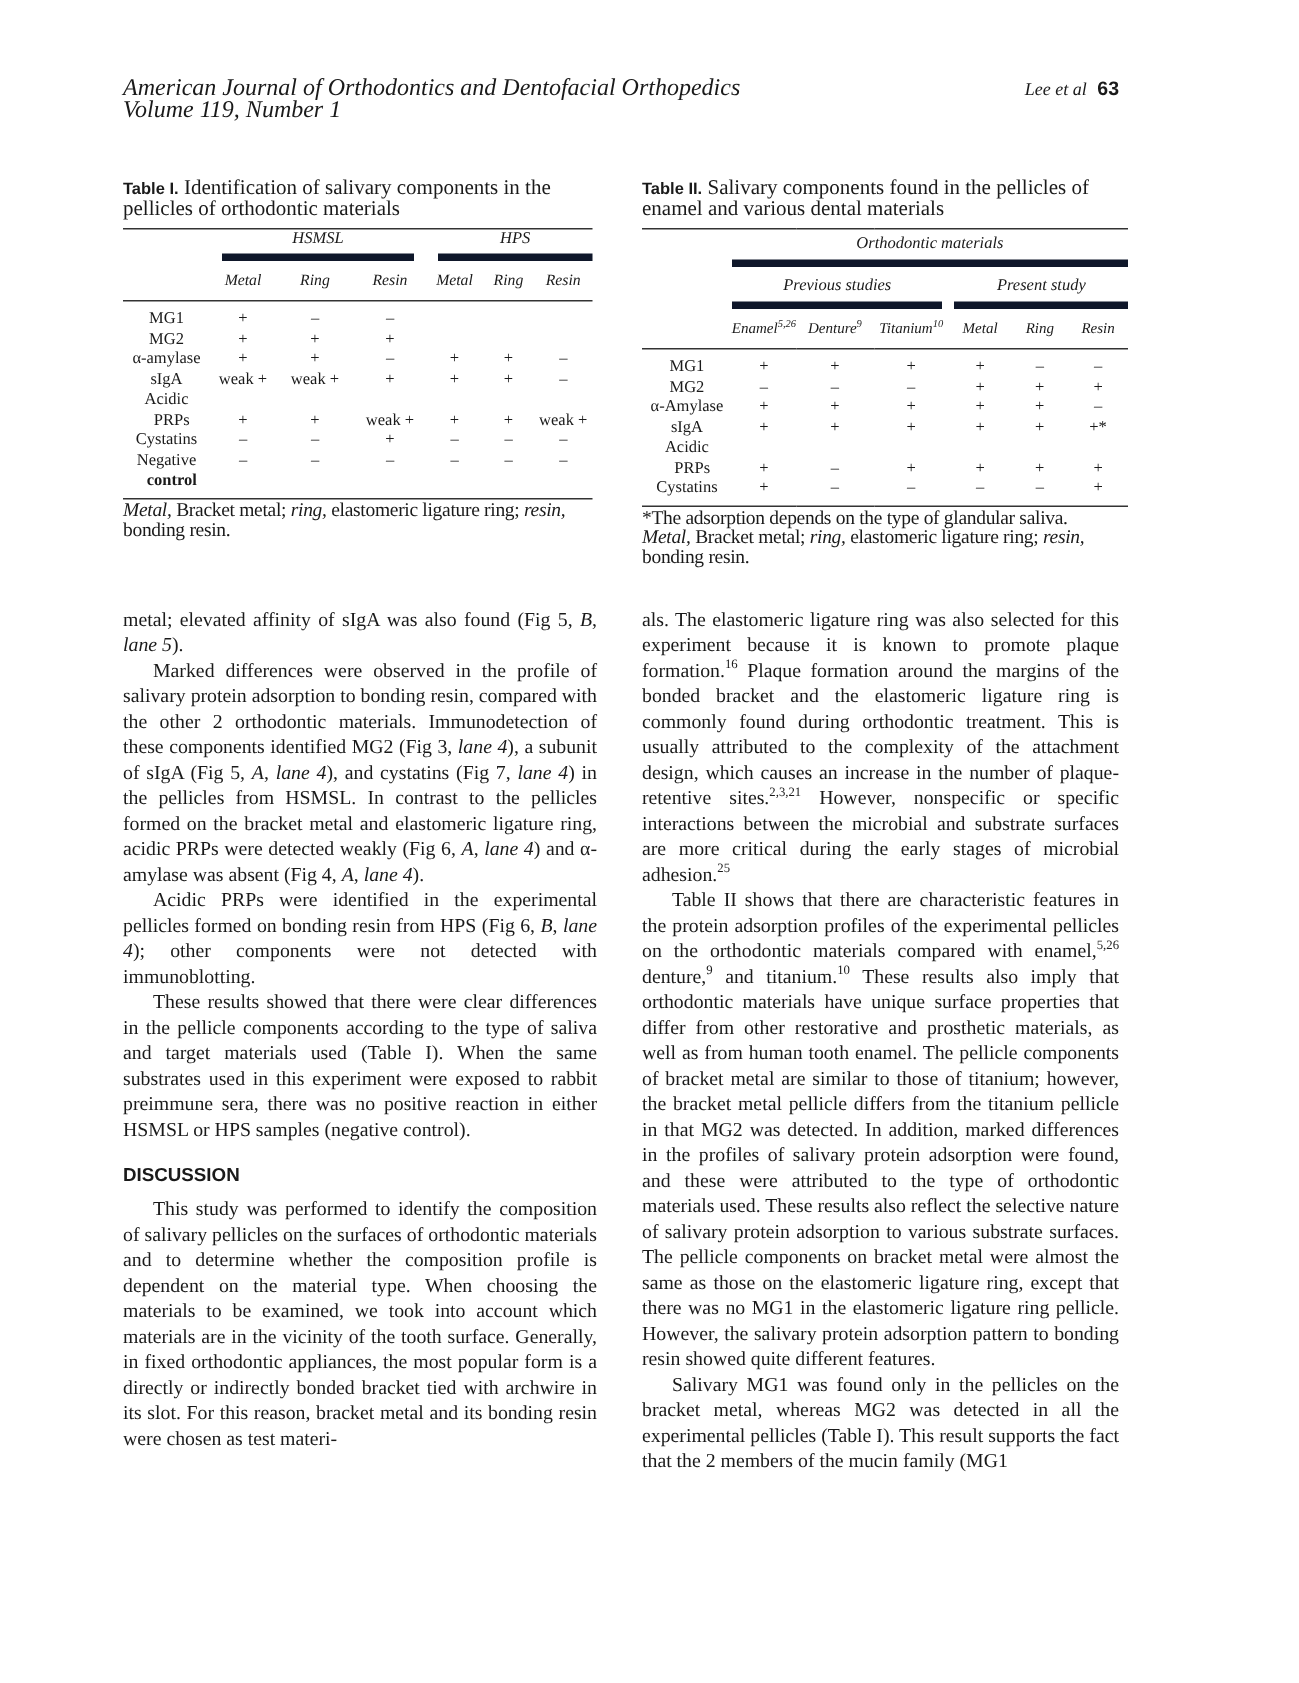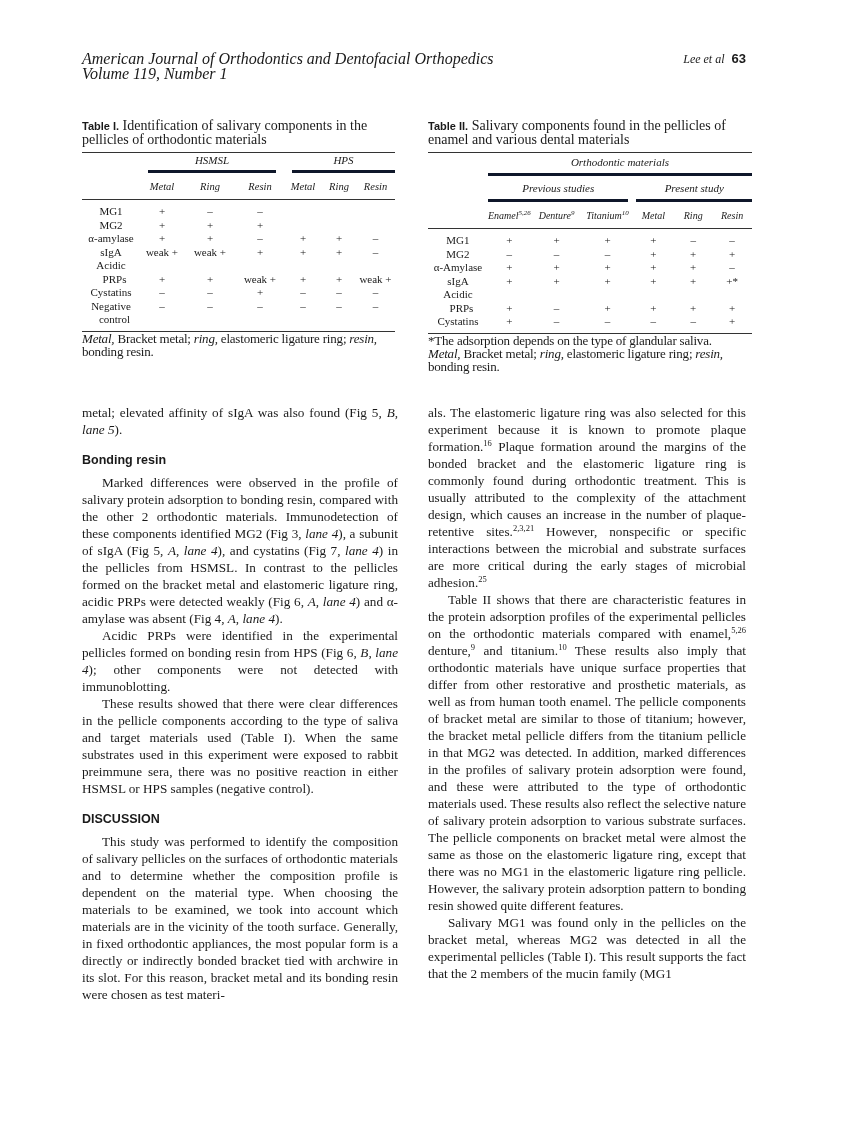--- a/index.html
+++ b/index.html
@@ -12,21 +12,21 @@
   .table-block { position: absolute; top: 119px; }
   #t1 { left: 82px; width: 313px; }
   #t2 { left: 428px; width: 324px; }
   .caption { font-size: 14px; line-height: 14px; margin-bottom: 5px; }
   .caption .label { font-family: "Liberation Sans", sans-serif; font-weight: bold; font-size: 11px; }
   table { border-collapse: collapse; width: 100%; font-size: 11px; }
   table.data td, table.data th { padding: 0; font-weight: normal; }
   .rule-top { border-top: 1.5px solid #333; }
   .rule-bottom { border-bottom: 1.5px solid #333; }
   .grp { font-style: italic; text-align: center; height: 20px; }
-  .grp-line { border-bottom: 3px solid #0f172a; }
+  .grp-line { border-bottom: 5px solid #0f172a; }
   .colh { font-style: italic; text-align: center; height: 26px; font-size: 10.5px; }
   .rowlbl { text-align: left; padding-left: 0; white-space: nowrap; }
   .cell { text-align: center; height: 13.5px; line-height: 13.5px; }
   .foot { font-size: 13px; line-height: 13px; padding-top: 4px; letter-spacing: -0.2px; }
   .foot i { font-style: italic; }
 
   .col { position: absolute; top: 404px; width: 316px; font-size: 13.2px; line-height: 17px; text-align: justify; }
   #col-left { left: 82px; }
   #col-right { left: 428px; width: 318px; }
   .col p { margin: 0; }
@@ -151,21 +151,21 @@
         <tr>
           <td class="rowlbl cell">Negative</td>
           <td class="cell">–</td>
           <td class="cell">–</td>
           <td class="cell">–</td>
           <td class="cell">–</td>
           <td class="cell">–</td>
           <td class="cell">–</td>
         </tr>
         <tr>
-          <td class="rowlbl cell" style="padding-left: 7px;">control</td>
+          <td class="rowlbl cell" style="padding-left: 7px; font-weight: bold;">control</td>
           <td class="cell"></td>
           <td class="cell"></td>
           <td class="cell"></td>
           <td class="cell"></td>
           <td class="cell"></td>
           <td class="cell"></td>
         </tr>
       </tbody>
     <tbody>
         <tr class="rule-bottom">
@@ -298,21 +298,20 @@
       <div>*The adsorption depends on the type of glandular saliva.</div>
       <div><i>Metal,</i><span> Bracket metal; </span><i>ring,</i><span> elastomeric ligature ring; </span><i>resin,</i><span> bonding resin.</span></div>
     </td>
         </tr>
   </tbody>
     </table>
 </div>
 
 <div class="col" id="col-left">
   <p id="lp0">metal; elevated affinity of sIgA was also found (Fig 5, <i>B</i>, <i>lane 5</i>).</p>
-  <h3>Bonding resin</h3>
   <p class="ind" id="lp1">Marked differences were observed in the profile of salivary protein adsorption to bonding resin, compared with the other 2 orthodontic materials. Immunodetection of these components identified MG2 (Fig 3, <i>lane 4</i>), a subunit of sIgA (Fig 5, <i>A</i>, <i>lane 4</i>), and cystatins (Fig 7, <i>lane 4</i>) in the pellicles from HSMSL. In contrast to the pellicles formed on the bracket metal and elastomeric ligature ring, acidic PRPs were detected weakly (Fig 6, <i>A</i>, <i>lane 4</i>) and α-amylase was absent (Fig 4, <i>A</i>, <i>lane 4</i>).</p>
   <p class="ind" id="lp2">Acidic PRPs were identified in the experimental pellicles formed on bonding resin from HPS (Fig 6, <i>B</i>, <i>lane 4</i>); other components were not detected with immunoblotting.</p>
   <p class="ind">These results showed that there were clear differences in the pellicle components according to the type of saliva and target materials used (Table I). When the same substrates used in this experiment were exposed to rabbit preimmune sera, there was no positive reaction in either HSMSL or HPS samples (negative control).</p>
   <h3>DISCUSSION</h3>
   <p class="ind">This study was performed to identify the composition of salivary pellicles on the surfaces of orthodontic materials and to determine whether the composition profile is dependent on the material type. When choosing the materials to be examined, we took into account which materials are in the vicinity of the tooth surface. Generally, in fixed orthodontic appliances, the most popular form is a directly or indirectly bonded bracket tied with archwire in its slot. For this reason, bracket metal and its bonding resin were chosen as test materi-</p>
 </div>
 
 <div class="col" id="col-right">
   <p><span>als. The elastomeric ligature ring was also selected for this experiment because it is known to promote plaque formation.</span><sup>16</sup><span> Plaque formation around the margins of the bonded bracket and the elastomeric ligature ring is commonly found during orthodontic treatment. This is usually attributed to the complexity of the attachment design, which causes an increase in the number of plaque-retentive sites.</span><sup>2,3,21</sup><span> However, nonspecific or specific interactions between the microbial and substrate surfaces are more critical during the early stages of microbial adhesion.</span><sup>25</sup></p>
   <p class="ind"><span>Table II shows that there are characteristic features in the protein adsorption profiles of the experimental pellicles on the orthodontic materials compared with enamel,</span><sup>5,26</sup><span> denture,</span><sup>9</sup><span> and titanium.</span><sup>10</sup><span> These results also imply that orthodontic materials have unique surface properties that differ from other restorative and prosthetic materials, as well as from human tooth enamel. The pellicle components of bracket metal are similar to those of titanium; however, the bracket metal pellicle differs from the titanium pellicle in that MG2 was detected. In addition, marked differences in the profiles of salivary protein adsorption were found, and these were attributed to the type of orthodontic materials used. These results also reflect the selective nature of salivary protein adsorption to various substrate surfaces. The pellicle components on bracket metal were almost the same as those on the elastomeric ligature ring, except that there was no MG1 in the elastomeric ligature ring pellicle. However, the salivary protein adsorption pattern to bonding resin showed quite different features.</span></p>

